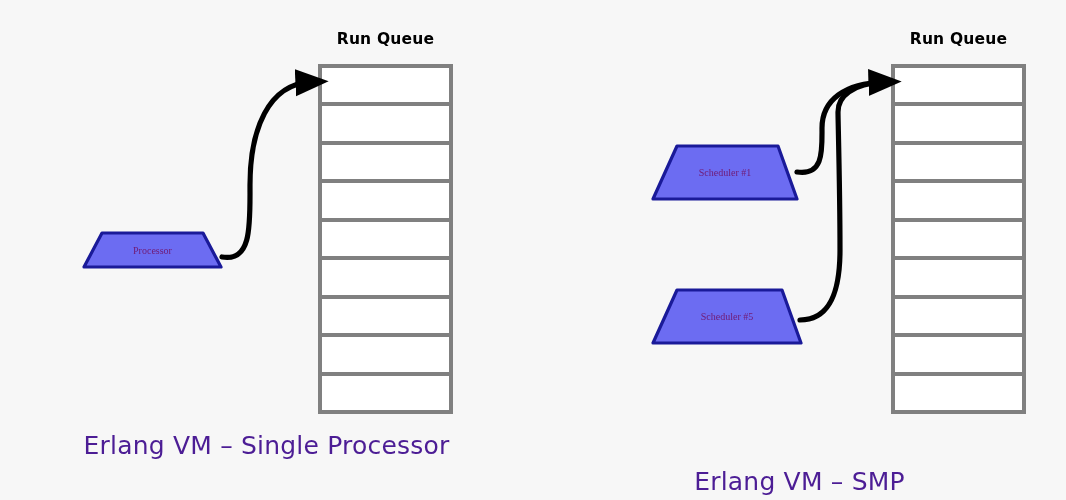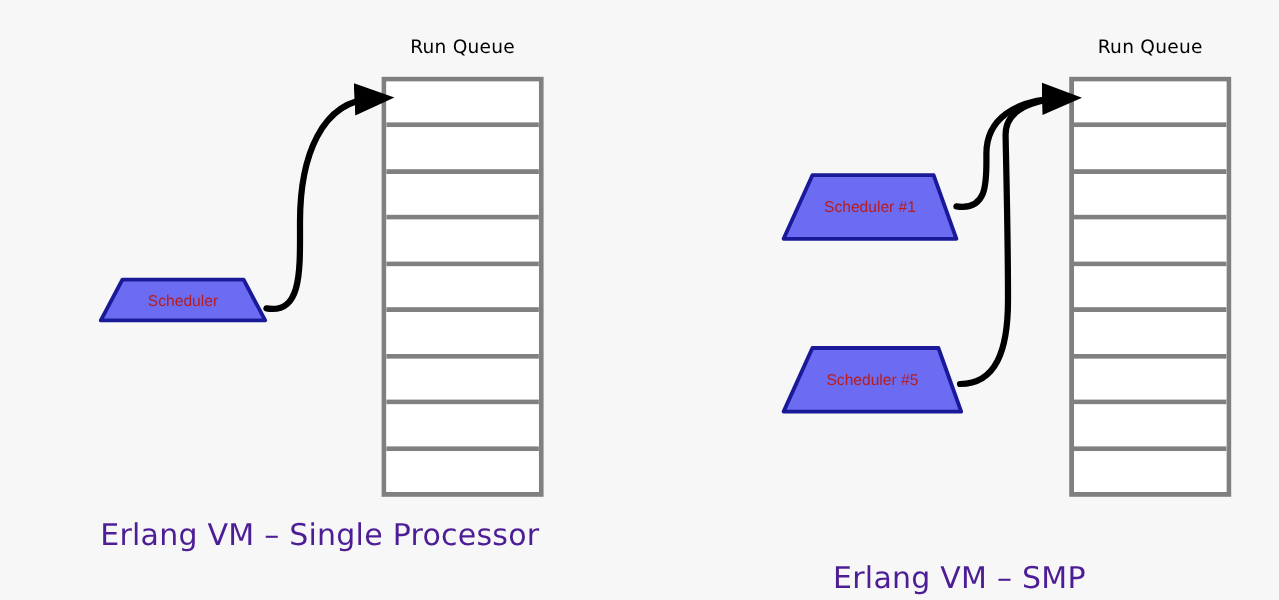--- a/index.html
+++ b/index.html
@@ -23,21 +23,21 @@
     top: 0;
     height: 500px;
   }
   #panel-left  { left: 0px;   width: 533px; }
   #panel-right { left: 533px; width: 533px; }
 
   .queue-title {
     position: absolute;
     font-family: "DejaVu Sans", sans-serif;
     font-size: 15.5px;
-    font-weight: normal;
+    font-weight: bold;
     color: #000000;
     letter-spacing: 0.2px;
     white-space: nowrap;
     text-align: center;
   }
 
   .queue {
     position: absolute;
     box-sizing: border-box;
     background: #ffffff;
@@ -63,23 +63,23 @@
   }
   .sched svg {
     position: absolute;
     left: 0;
     top: 0;
     overflow: visible;
   }
   .sched-label {
     position: relative;
     z-index: 3;
-    color: #b91c1c;
-    font-family: Liberation Sans, sans-serif;
-    font-size: 13px;
+    color: #701a75;
+    font-family: Liberation Serif, serif;
+    font-size: 10px;
     white-space: nowrap;
     letter-spacing: 0px;
     pointer-events: none;
   }
 
   .arrows {
     position: absolute;
     left: 0;
     top: 0;
     width: 1066px;
@@ -116,21 +116,21 @@
       <div class="queue-cell"></div>
       <div class="queue-cell"></div>
       <div class="queue-cell"></div>
       <div class="queue-cell"></div>
     </div>
 
     <div class="sched" style="left:82px; top:231px; width:141px; height:38px;">
       <svg width="141" height="38" viewBox="0 0 141 38">
         <polygon points="20,2 121,2 139,36 2,36" fill="#6c6cf2" stroke="#1a1a99" stroke-width="3.2" stroke-linejoin="round"></polygon>
       </svg>
-      <span class="sched-label">Scheduler</span>
+      <span class="sched-label">Processor</span>
     </div>
 
     <div class="caption" style="left:0px; top:431px; width:533px;">Erlang VM – Single Processor</div>
   </div>
 
   <div class="panel" id="panel-right">
 
     <div class="queue-title" style="left:358px; top:30px; width:135px;">Run Queue</div>
 
     <div class="queue" style="left:358px; top:64px; width:135px; height:350px;">

